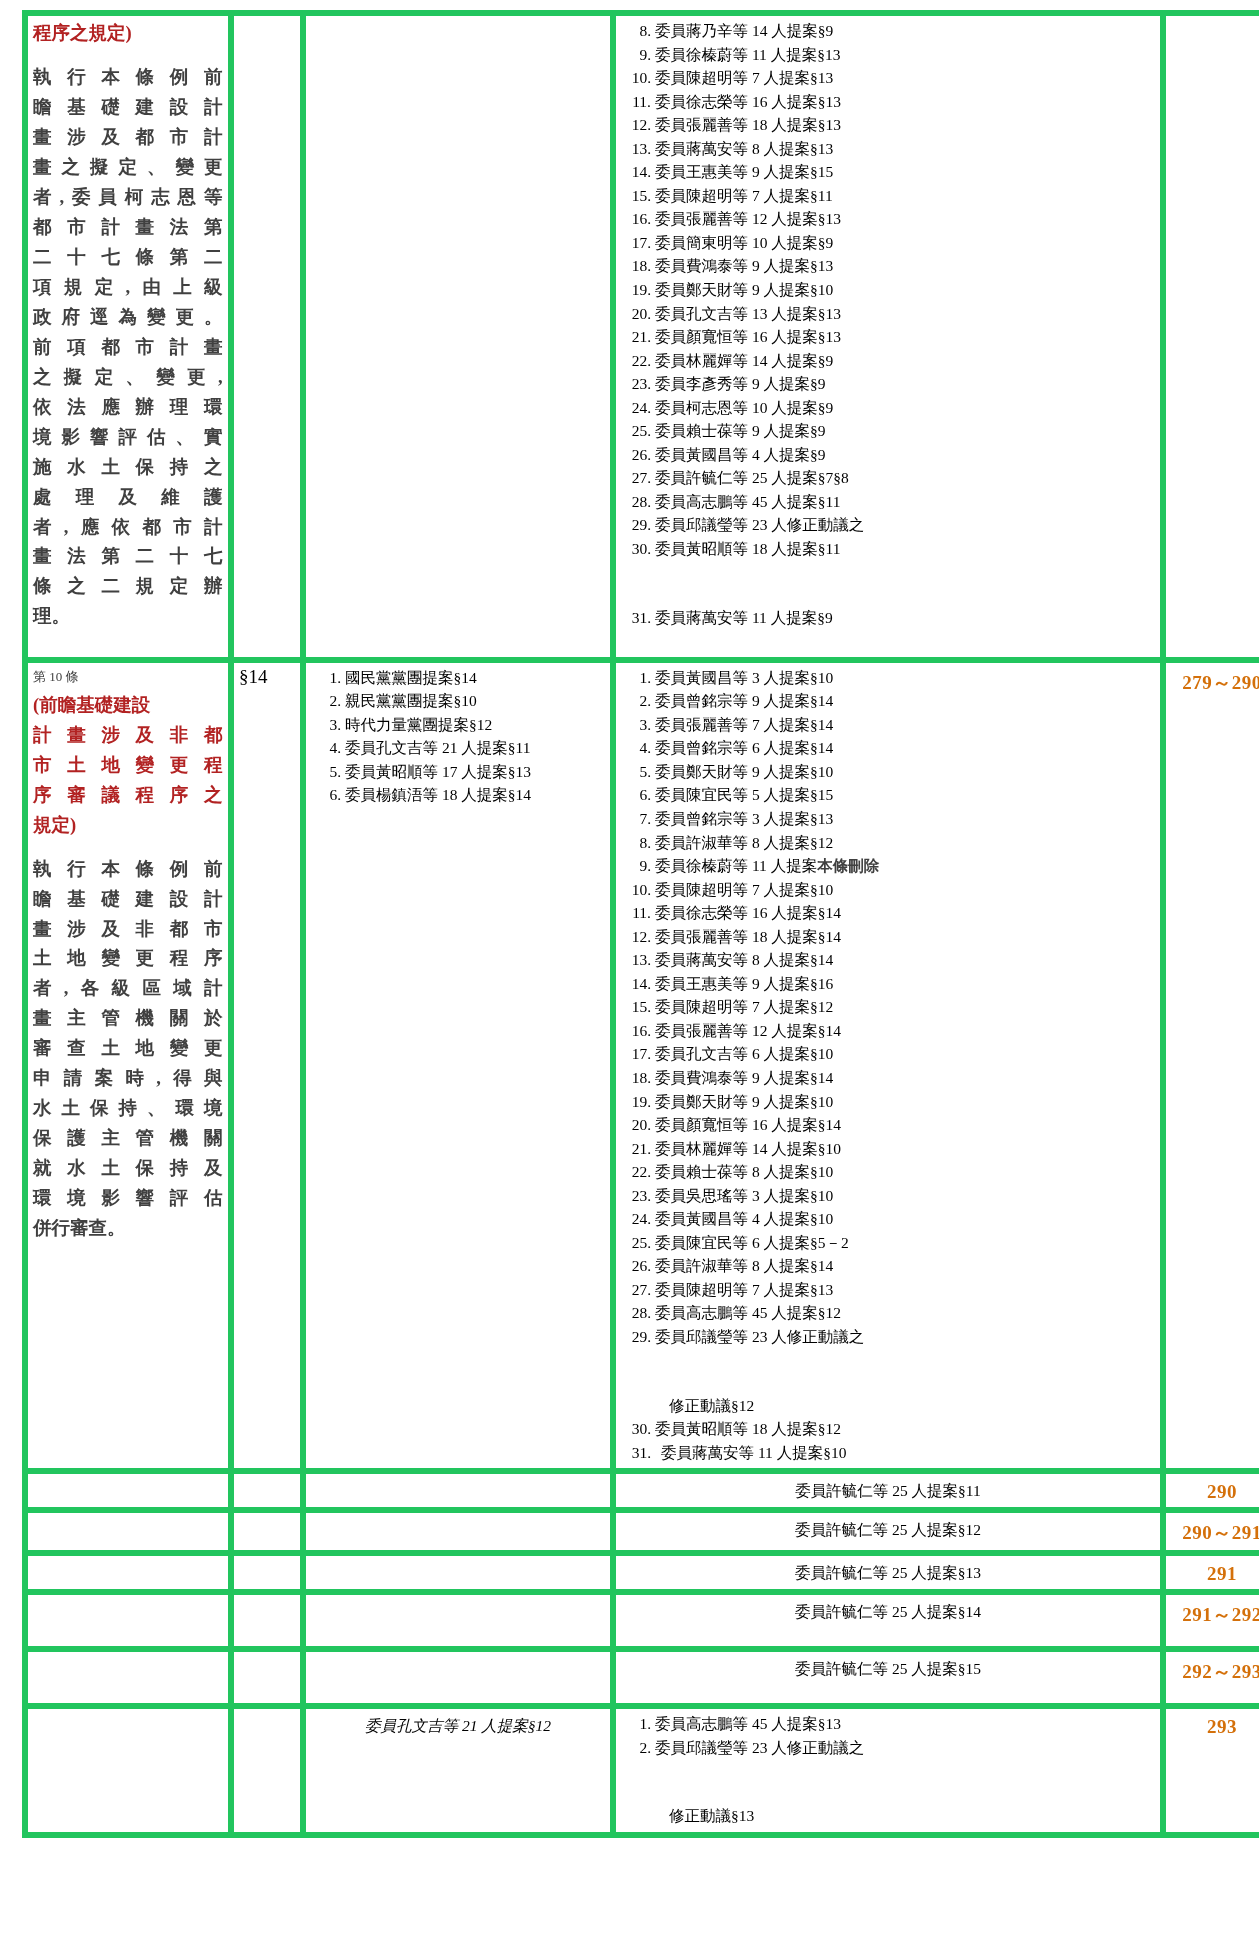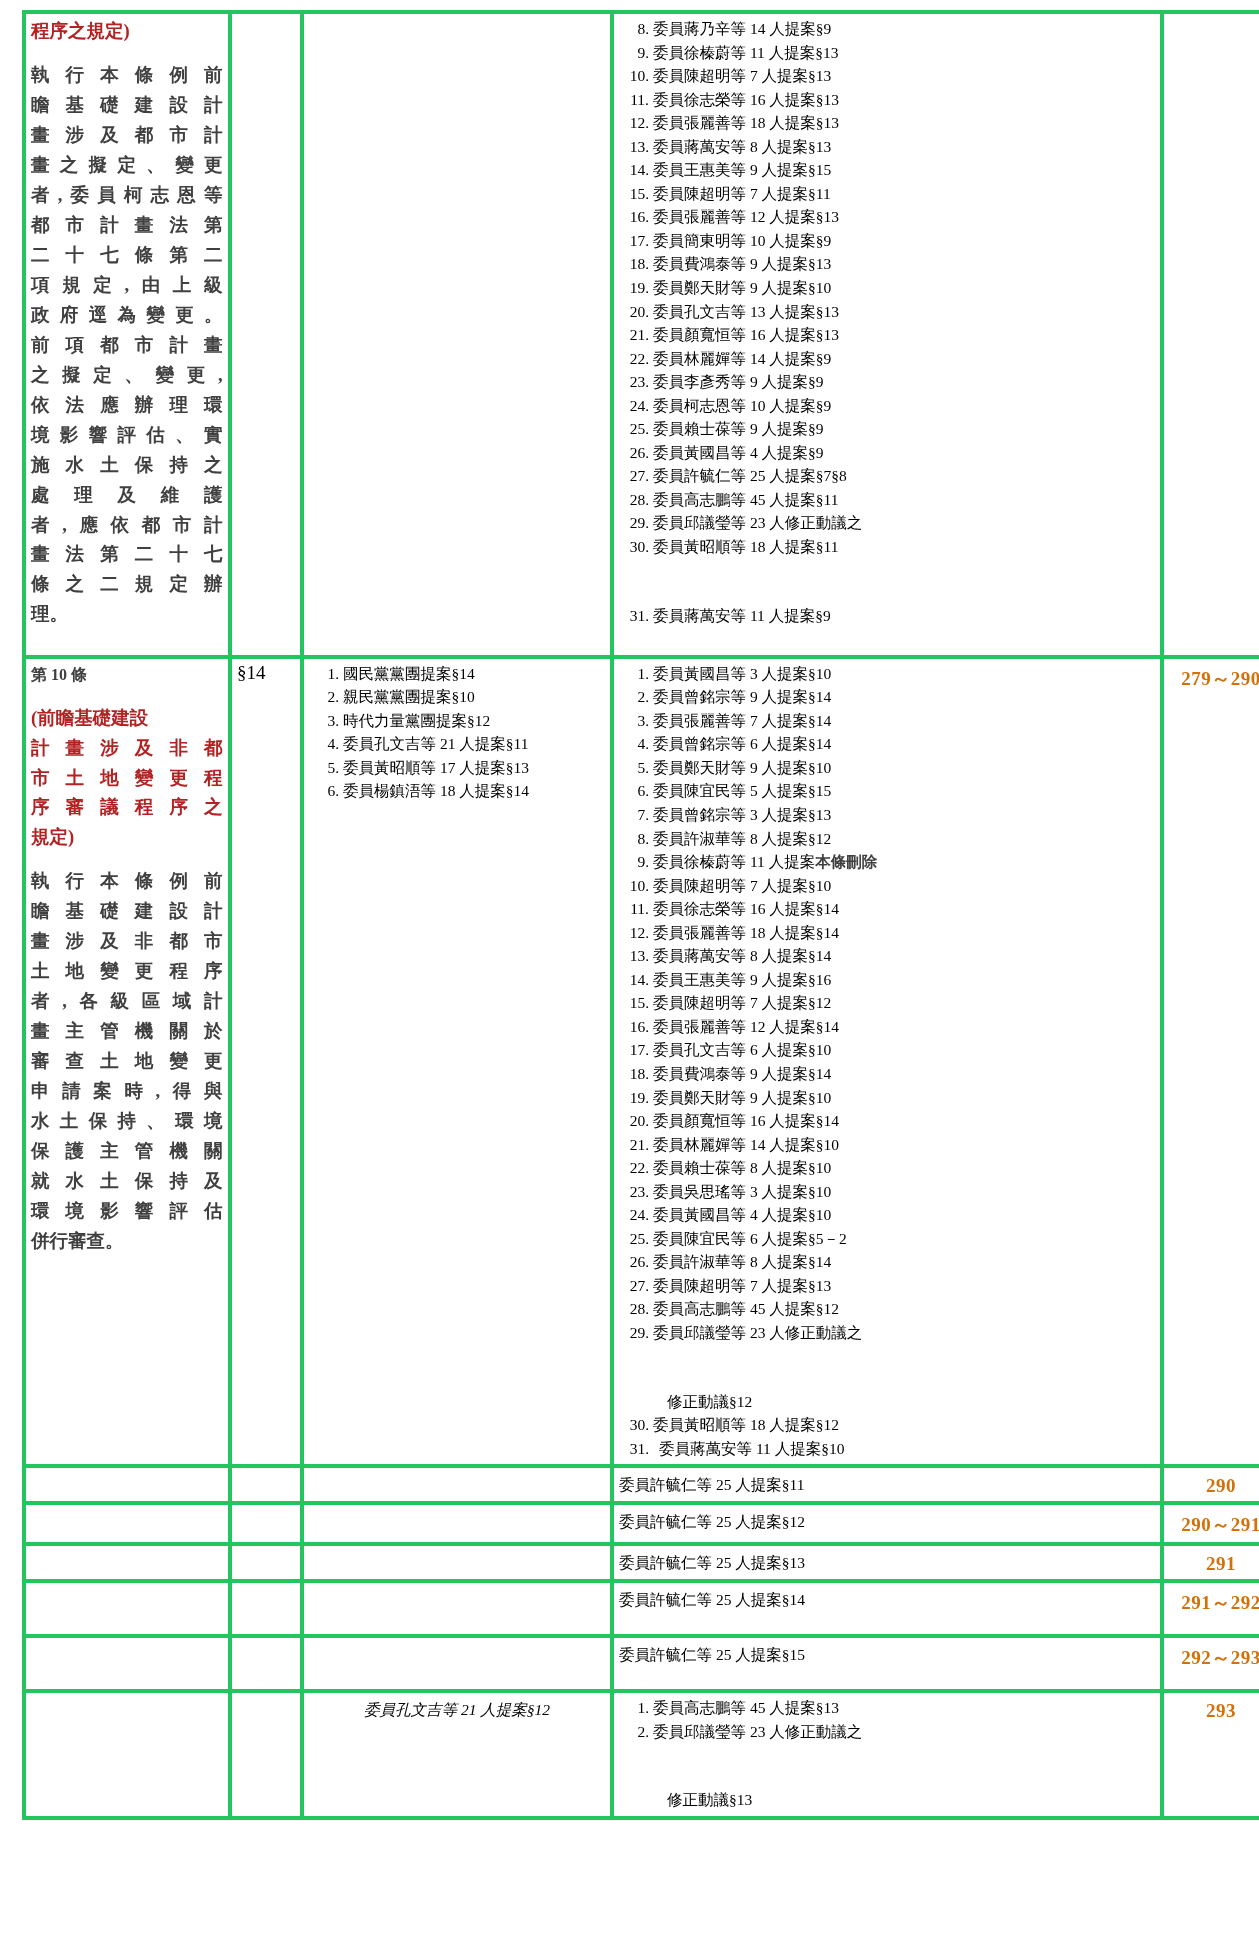--- a/index.html
+++ b/index.html
@@ -17,21 +17,21 @@
     min-height: 1953px;
     box-sizing: border-box;
     padding: 10px 18px 10px 22px;
   }
   table.doc {
     border-collapse: collapse;
     width: 1216px;
     table-layout: fixed;
   }
   table.doc td {
-    border: 4px solid #22c55e;
+    border: 6px solid #22c55e;
     vertical-align: top;
     padding: 3px 5px 4px 5px;
   }
   
   col.c1 { width: 206px; }
   col.c2 { width: 72px; }
   col.c3 { width: 310px; }
   col.c4 { width: 550px; }
   col.c5 { width: 118px; }
 
@@ -52,23 +52,23 @@
   }
   .justify-spread {
     text-align: justify;
     text-align-last: justify;
     letter-spacing: 0.5px;
   }
   .plain-line {
     text-align: left;
   }
   .art-head {
-    font-size: 16px;
-    font-weight: bold;
-    margin-bottom: 16px;
+    font-size: 13px;
+    font-weight: normal;
+    margin-bottom: 4px;
   }
   .gap {
     height: 14px;
   }
 
   ol.num {
     margin: 0;
     padding: 0 0 0 4px;
     list-style: none;
     font-size: 15.5px;
@@ -91,20 +91,21 @@
   }
   ol.num > li .wrap2 {
     display: block;
     padding-left: 14px;
     margin-top: 45px;
   }
   .single-line {
     font-size: 15.5px;
     line-height: 1.5;
     padding-top: 2px;
+    text-align: center;
   }
   .sec {
     font-size: 19px;
   }
   .pagecell {
     font-size: 19px;
     font-weight: bold;
     text-align: center;
     padding-top: 4px;
     letter-spacing: 0.5px;

